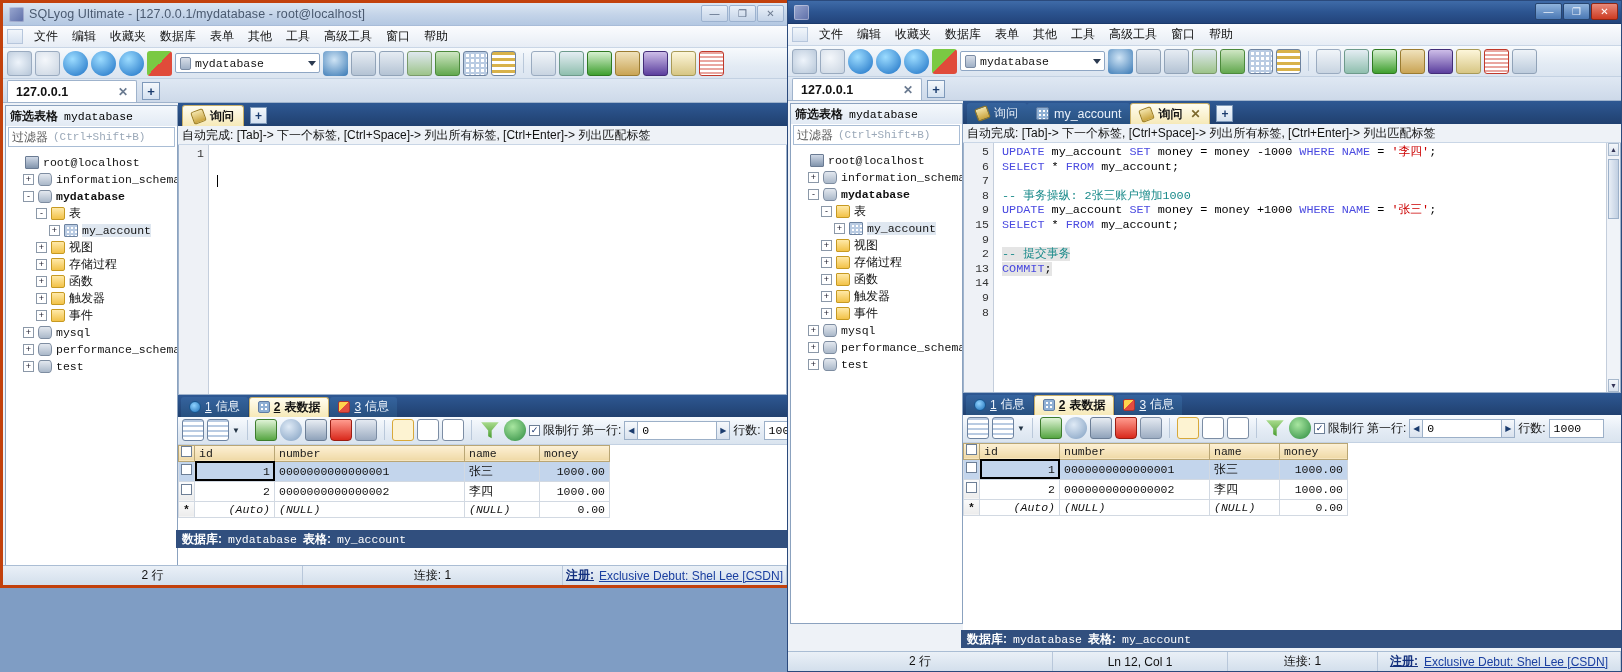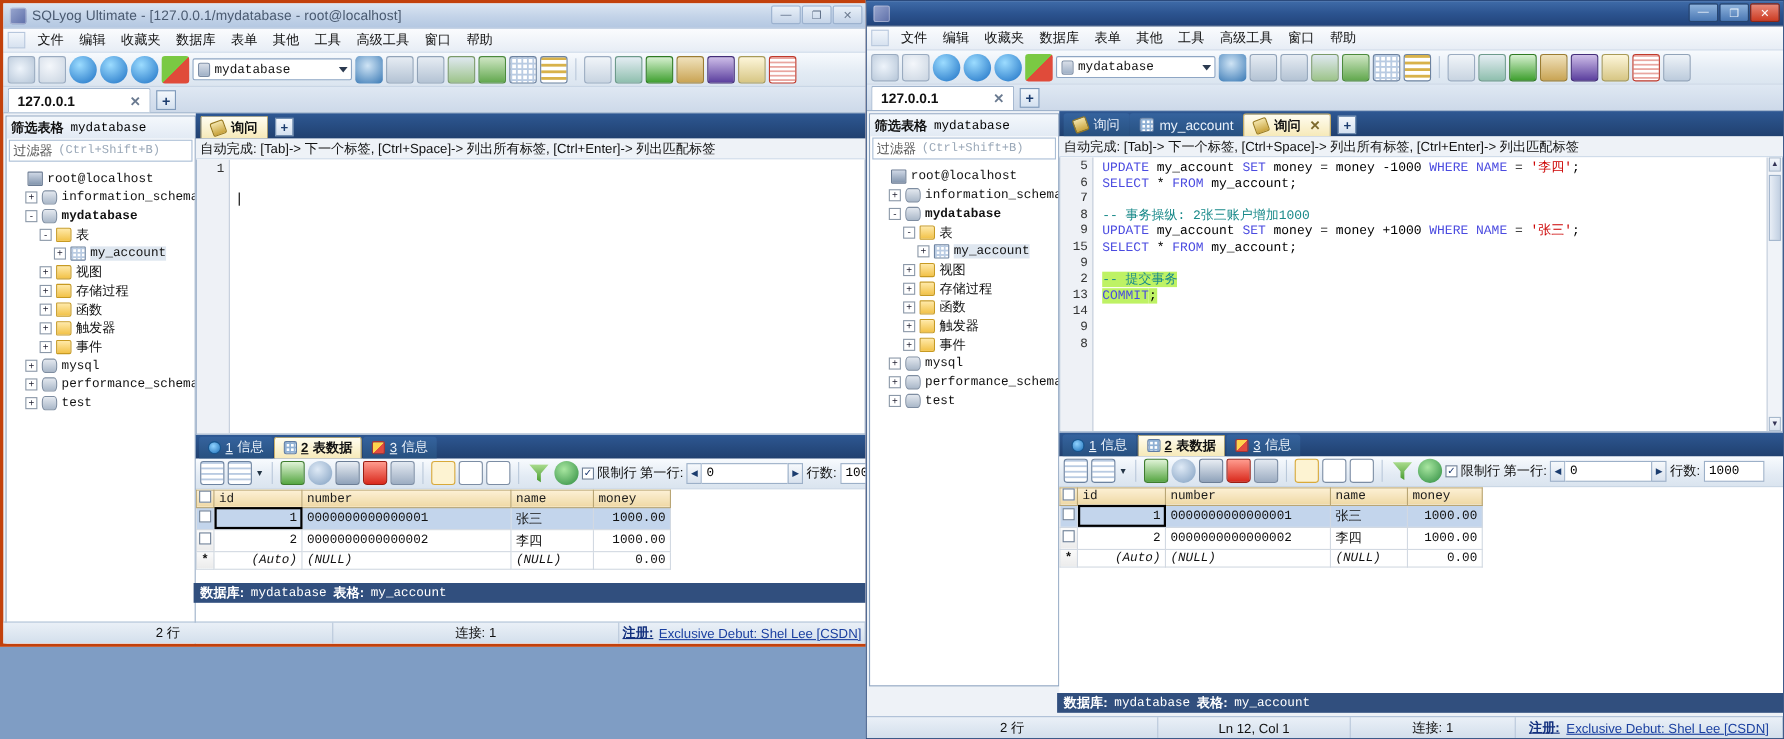--- a/index.html
+++ b/index.html
@@ -139,21 +139,21 @@
             font-family:"Liberation Mono",monospace; font-size:11.5px; color:#333;
             text-align:right; padding:2px 4px 0 0; flex:0 0 auto;}
   .gutter div { height:14.6px; line-height:14.6px;}
   .codearea { flex:1; font-family:"Liberation Mono",monospace; font-size:11.8px;
               padding:2px 0 0 8px; white-space:pre; overflow:hidden;}
   .codearea div { height:14.6px; line-height:14.6px;}
   .k  { color:#4a4ae0; }
   .id { color:#000; }
   .str{ color:#cc0000; }
   .cmt{ color:#1a8a8a; }
-  .hl { background:#bef264; }
+  .hl { background:#e5e5e5; }
   .caret { display:inline-block; width:1px; height:12px; background:#000;
            vertical-align:-2px; }
   .vscroll { width:14px; background:#f0f3f8; border-left:1px solid #c4cedc;
              position:relative; flex:0 0 auto;}
   .vscroll .thumb { position:absolute; left:1px; right:1px; top:16px; height:60px;
                     background:linear-gradient(90deg,#e8eef6,#c2d0e2); border:1px solid #9db1c9;}
   .vscroll .ar { position:absolute; left:1px;right:1px;height:13px;
                  background:linear-gradient(#f4f7fb,#d9e2ee); border:1px solid #a7b8cc;
                  font-size:7px; text-align:center; line-height:11px; color:#335;}
 

